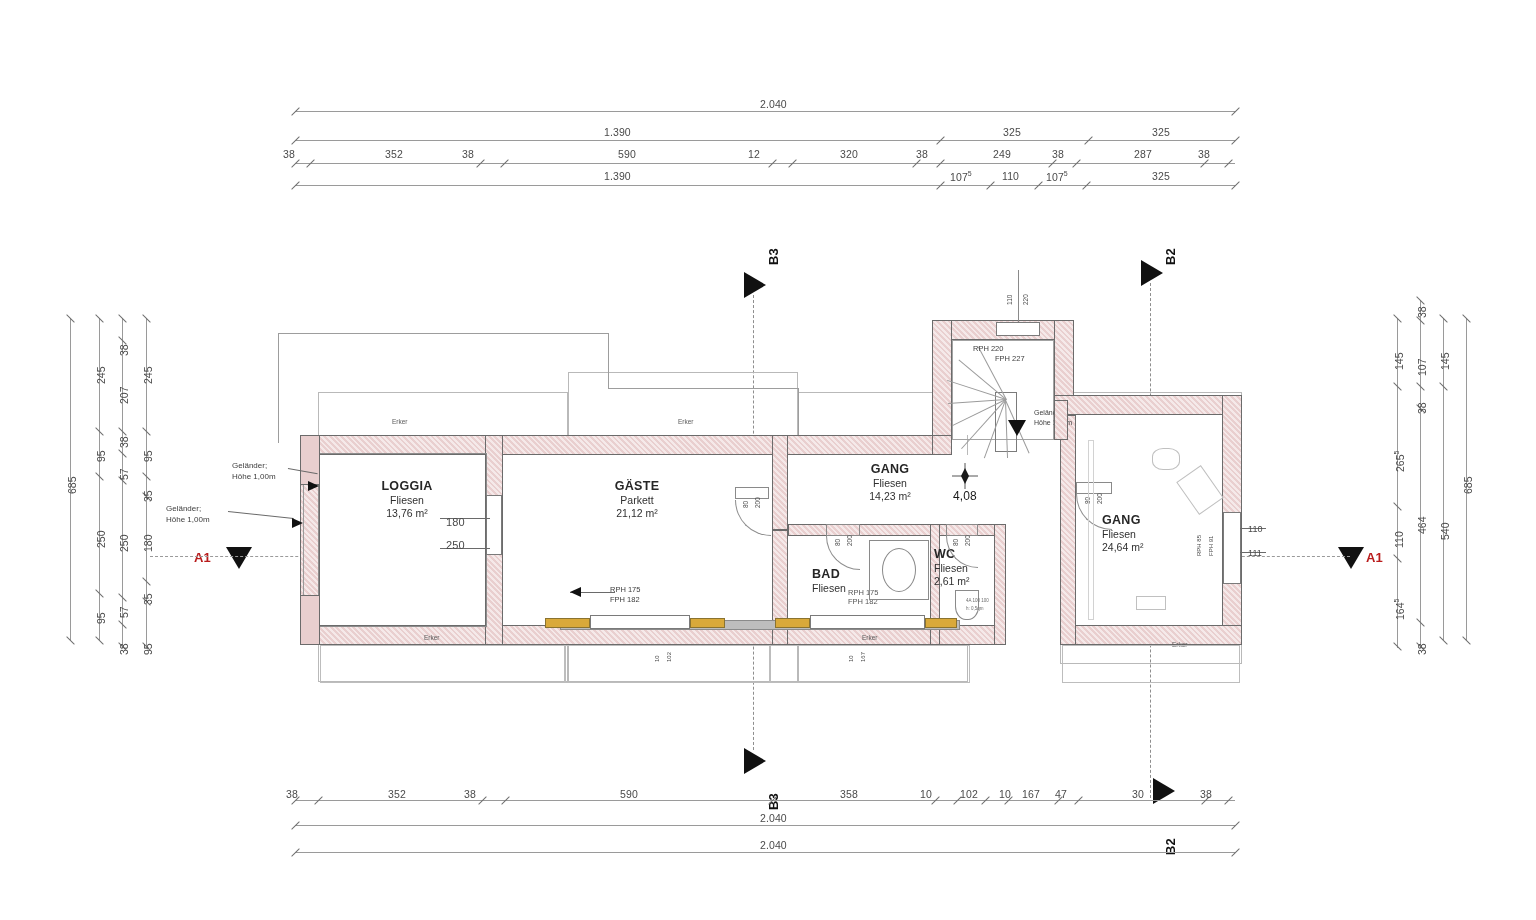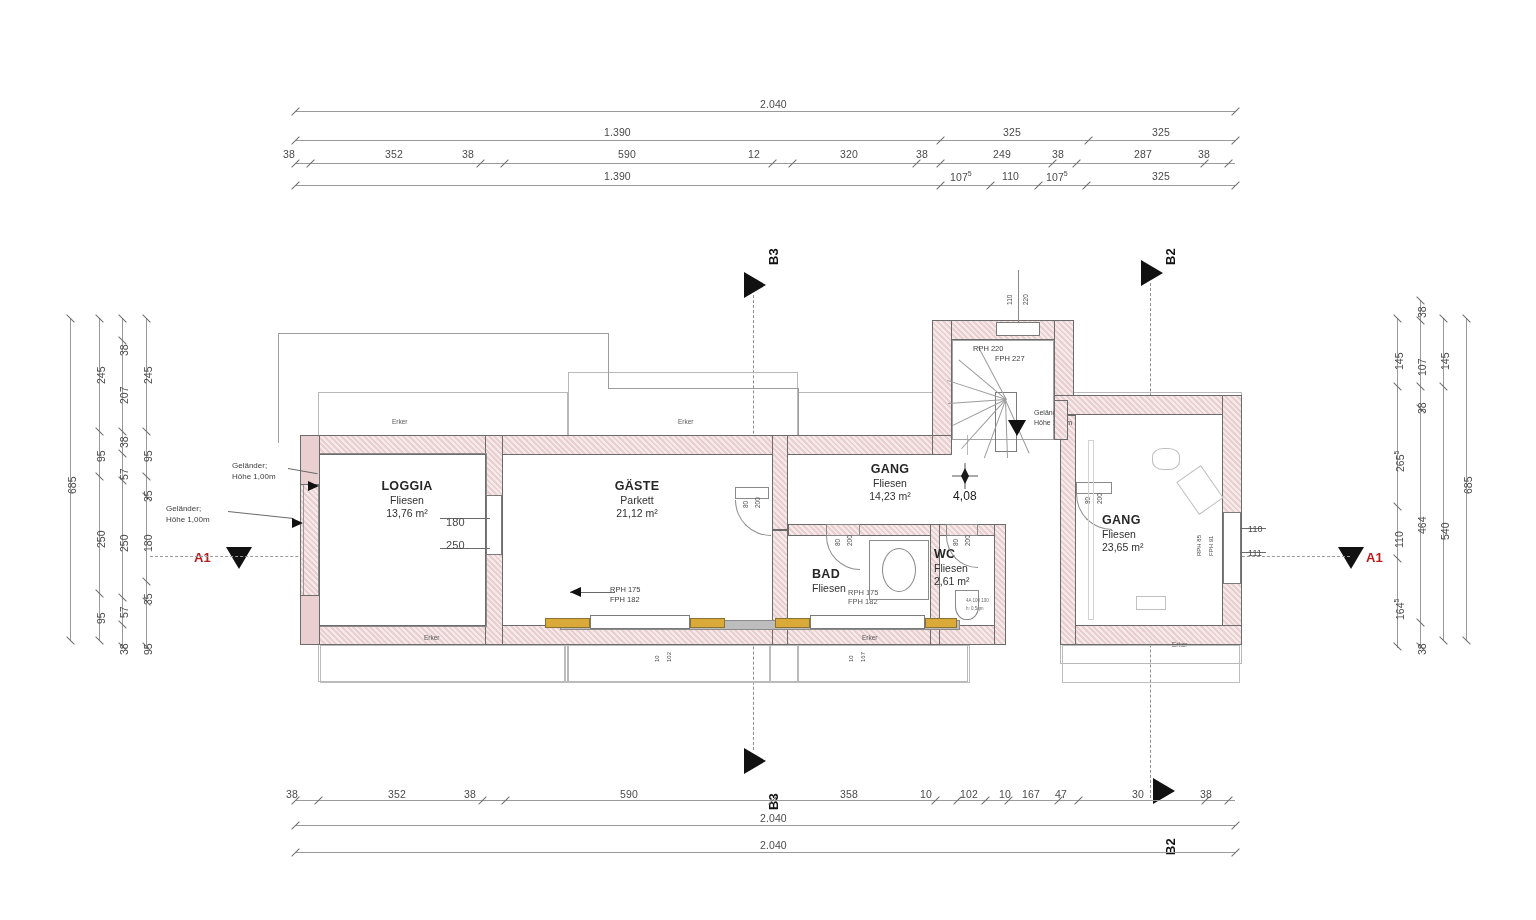--- a/index.html
+++ b/index.html
@@ -351,21 +351,21 @@
       <div class="fl">Fliesen</div>
     </div>
     <div class="roomlbl" style="left:934px;top:546px;width:60px;text-align:left;">
       <div class="nm">WC</div>
       <div class="fl">Fliesen</div>
       <div class="ar">2,61 m²</div>
     </div>
     <div class="roomlbl" style="left:1102px;top:512px;width:90px;text-align:left;">
       <div class="nm">GANG</div>
       <div class="fl">Fliesen</div>
-      <div class="ar">23,65 m²</div>
+      <div class="ar">24,64 m²</div>
     </div>
   </div>
 
   <div class="abs">
 
     <div class="glazing" style="left:486px;top:495px;width:16px;height:60px;"></div>
     <div class="leader" style="left:440px;top:518px;width:50px;"></div>
     <div class="leader" style="left:440px;top:548px;width:50px;"></div>
     <div class="dimtxt" style="left:446px;top:516px;font-size:11px;">180</div>
     <div class="dimtxt" style="left:446px;top:539px;font-size:11px;">250</div>

